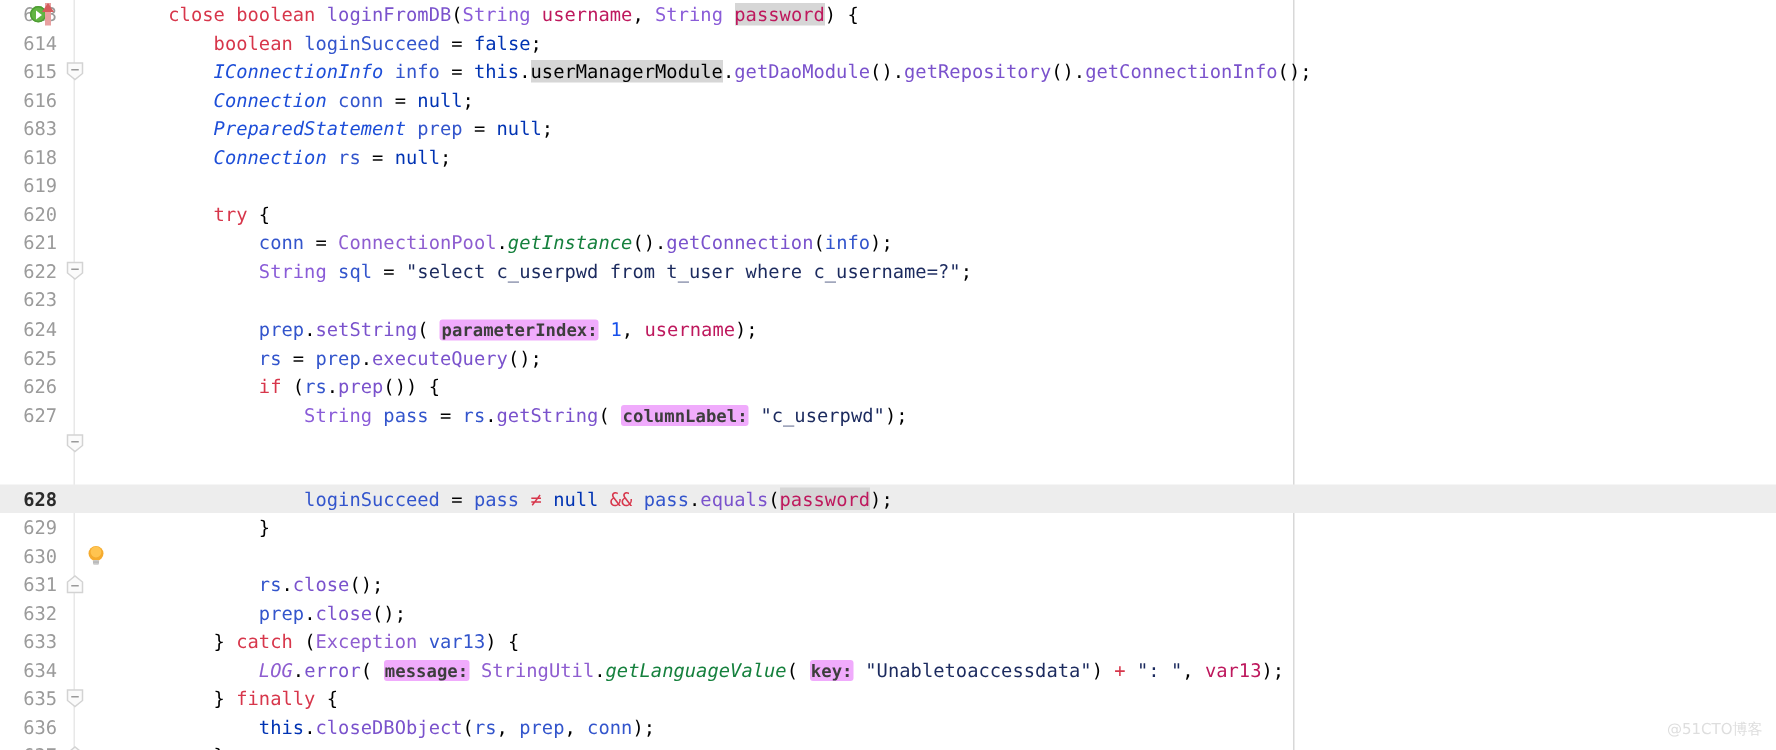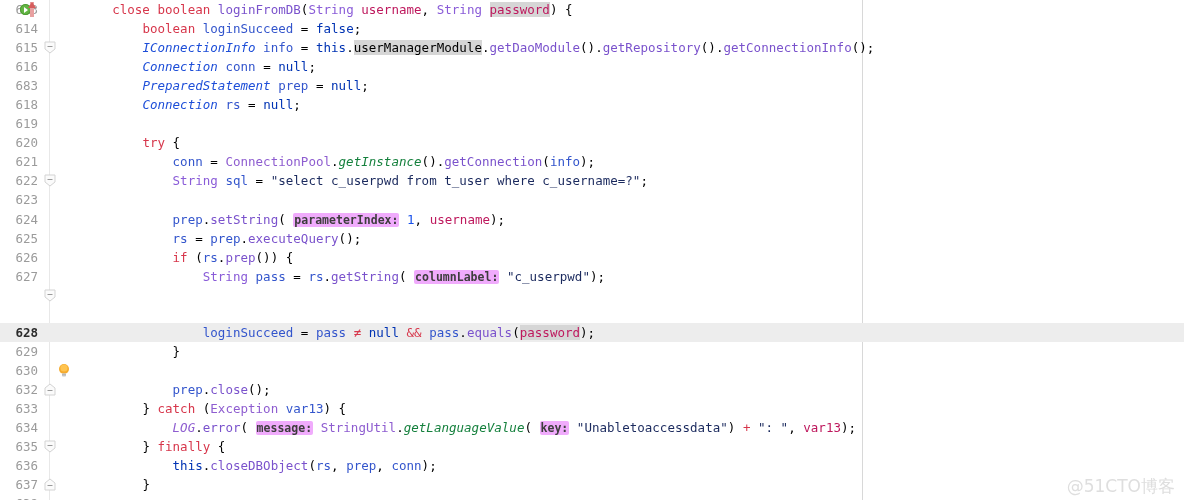--- a/index.html
+++ b/index.html
@@ -194,21 +194,21 @@
     padding: 0 1px;
   }
 
   
   .watermark {
     position: absolute;
     right: 9px;
     bottom: 4px;
     color: #dedede;
     font-family: "DejaVu Sans", "Liberation Sans", sans-serif;
-    font-size: 17px;
+    font-size: 10px;
     z-index: 10;
     user-select: none;
   }
 </style>
 </head>
 <body>
 
 <div id="editor-root">
 
   <div class="fold-rail"></div>
@@ -334,20 +334,24 @@
           </svg>
       </span>
       <span class="code">            <span class="op">}</span></span>
     </div>
 
     <div class="row">
       <span class="lineno">630</span>
       <span class="code"></span>
     </div>
 
+    <div class="row">
+      <span class="lineno">631</span>
+      <span class="code">            <span class="var">rs</span><span class="op">.</span><span class="mth">close</span><span class="op">();</span></span>
+    </div>
 
     <div class="row">
       <span class="lineno">632</span>
       <span class="code">            <span class="var">prep</span><span class="op">.</span><span class="mth">close</span><span class="op">();</span></span>
     </div>
 
     <div class="row">
       <span class="lineno">633</span>
       <span class="fold">
         <svg width="12" height="13" viewBox="0 0 12 13">

